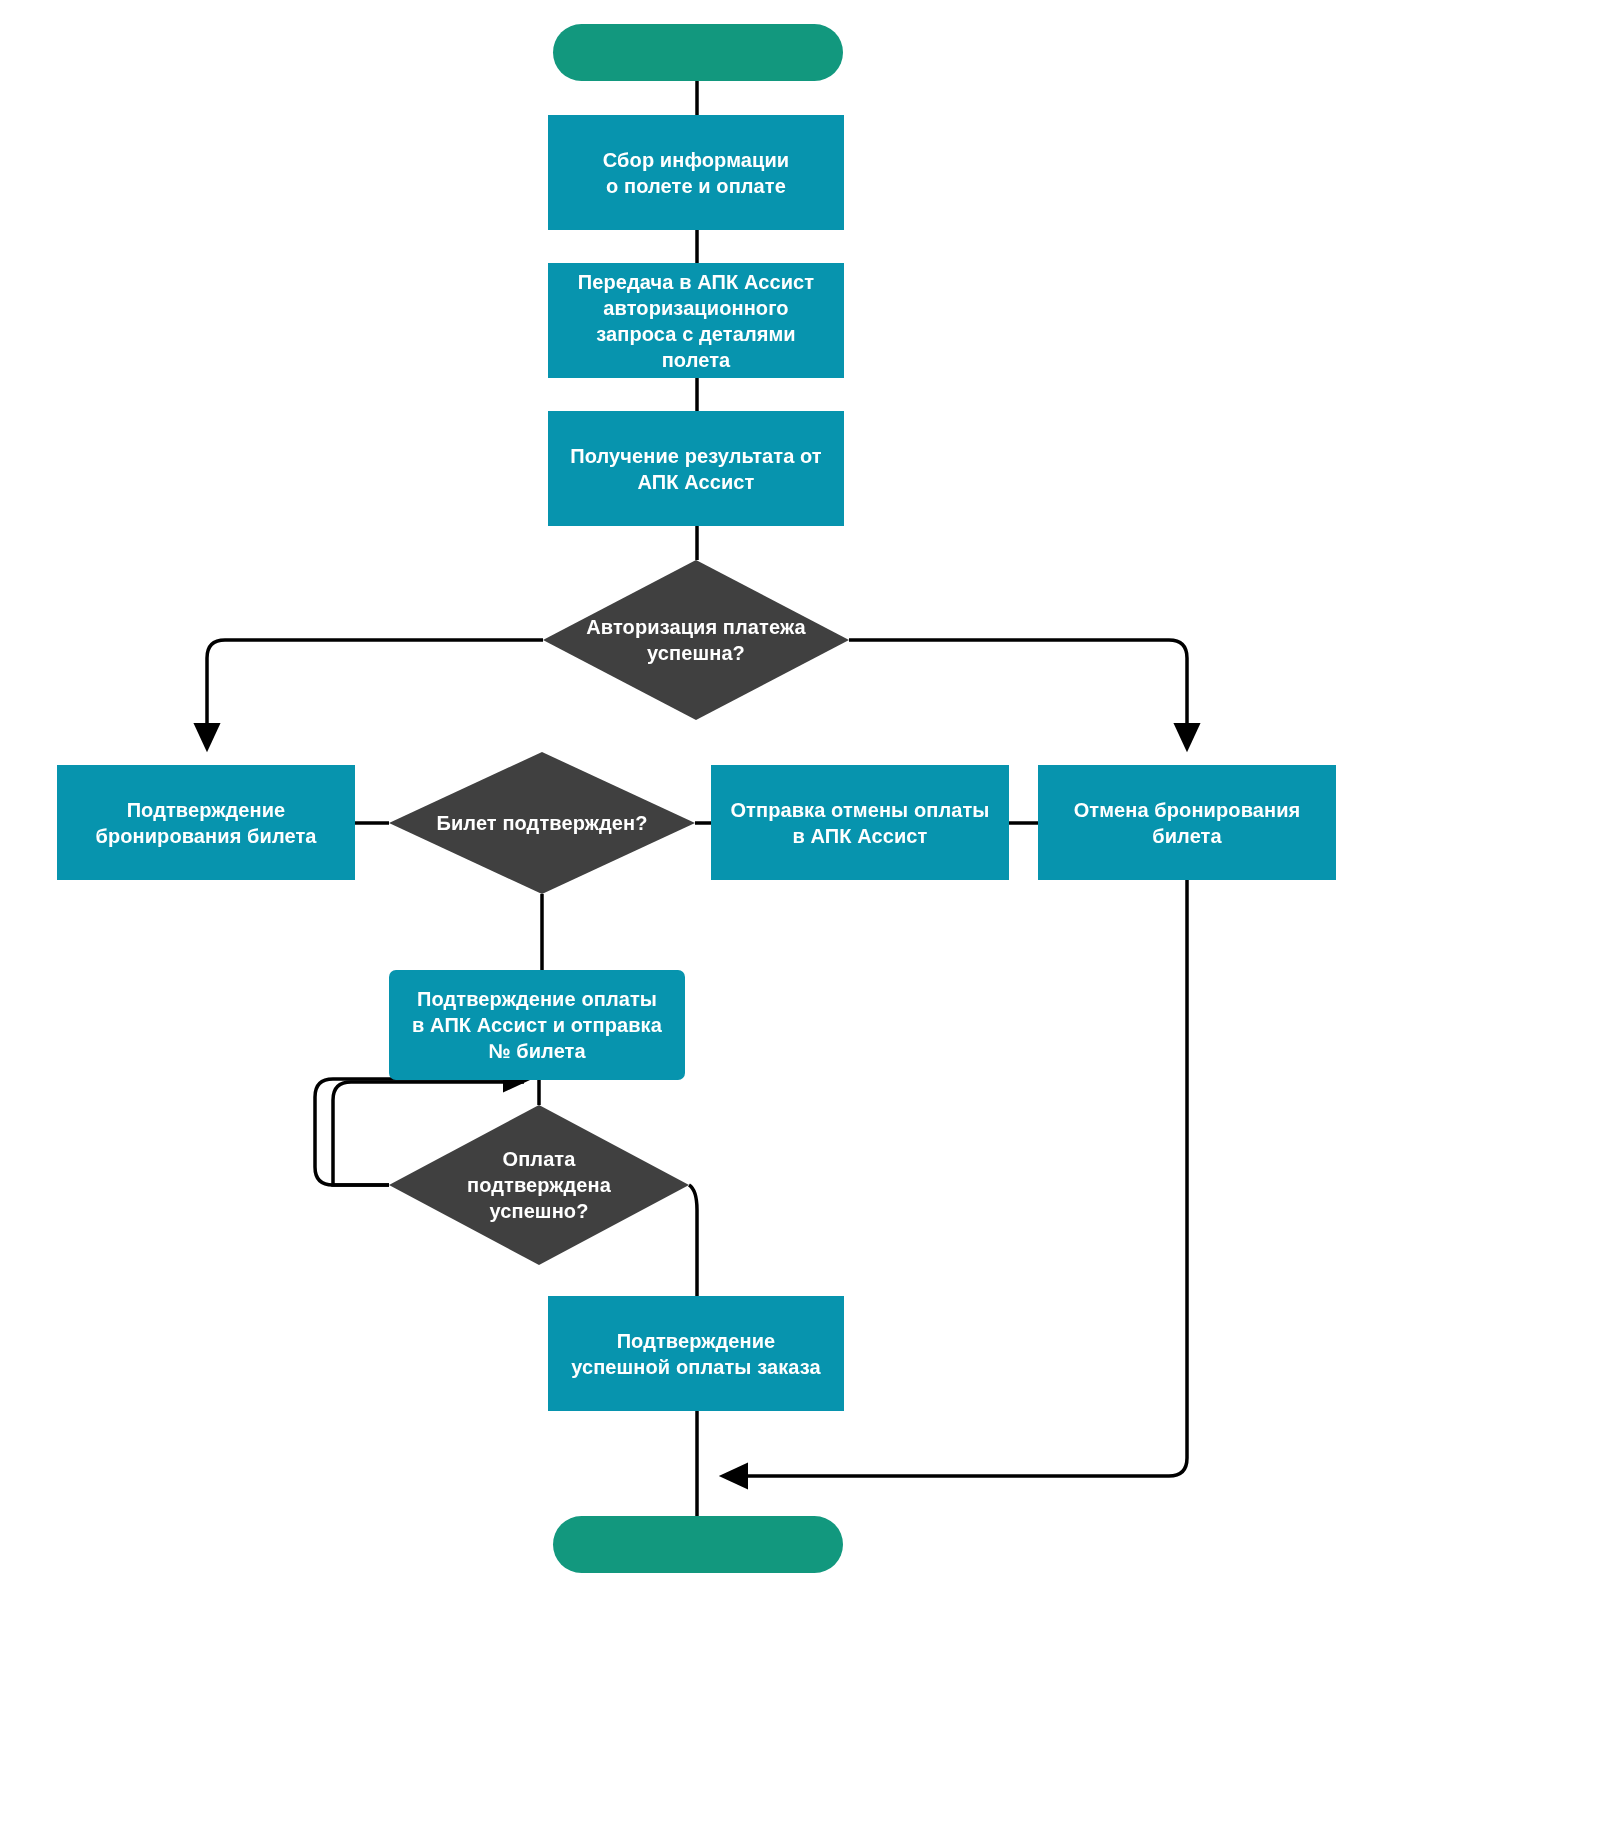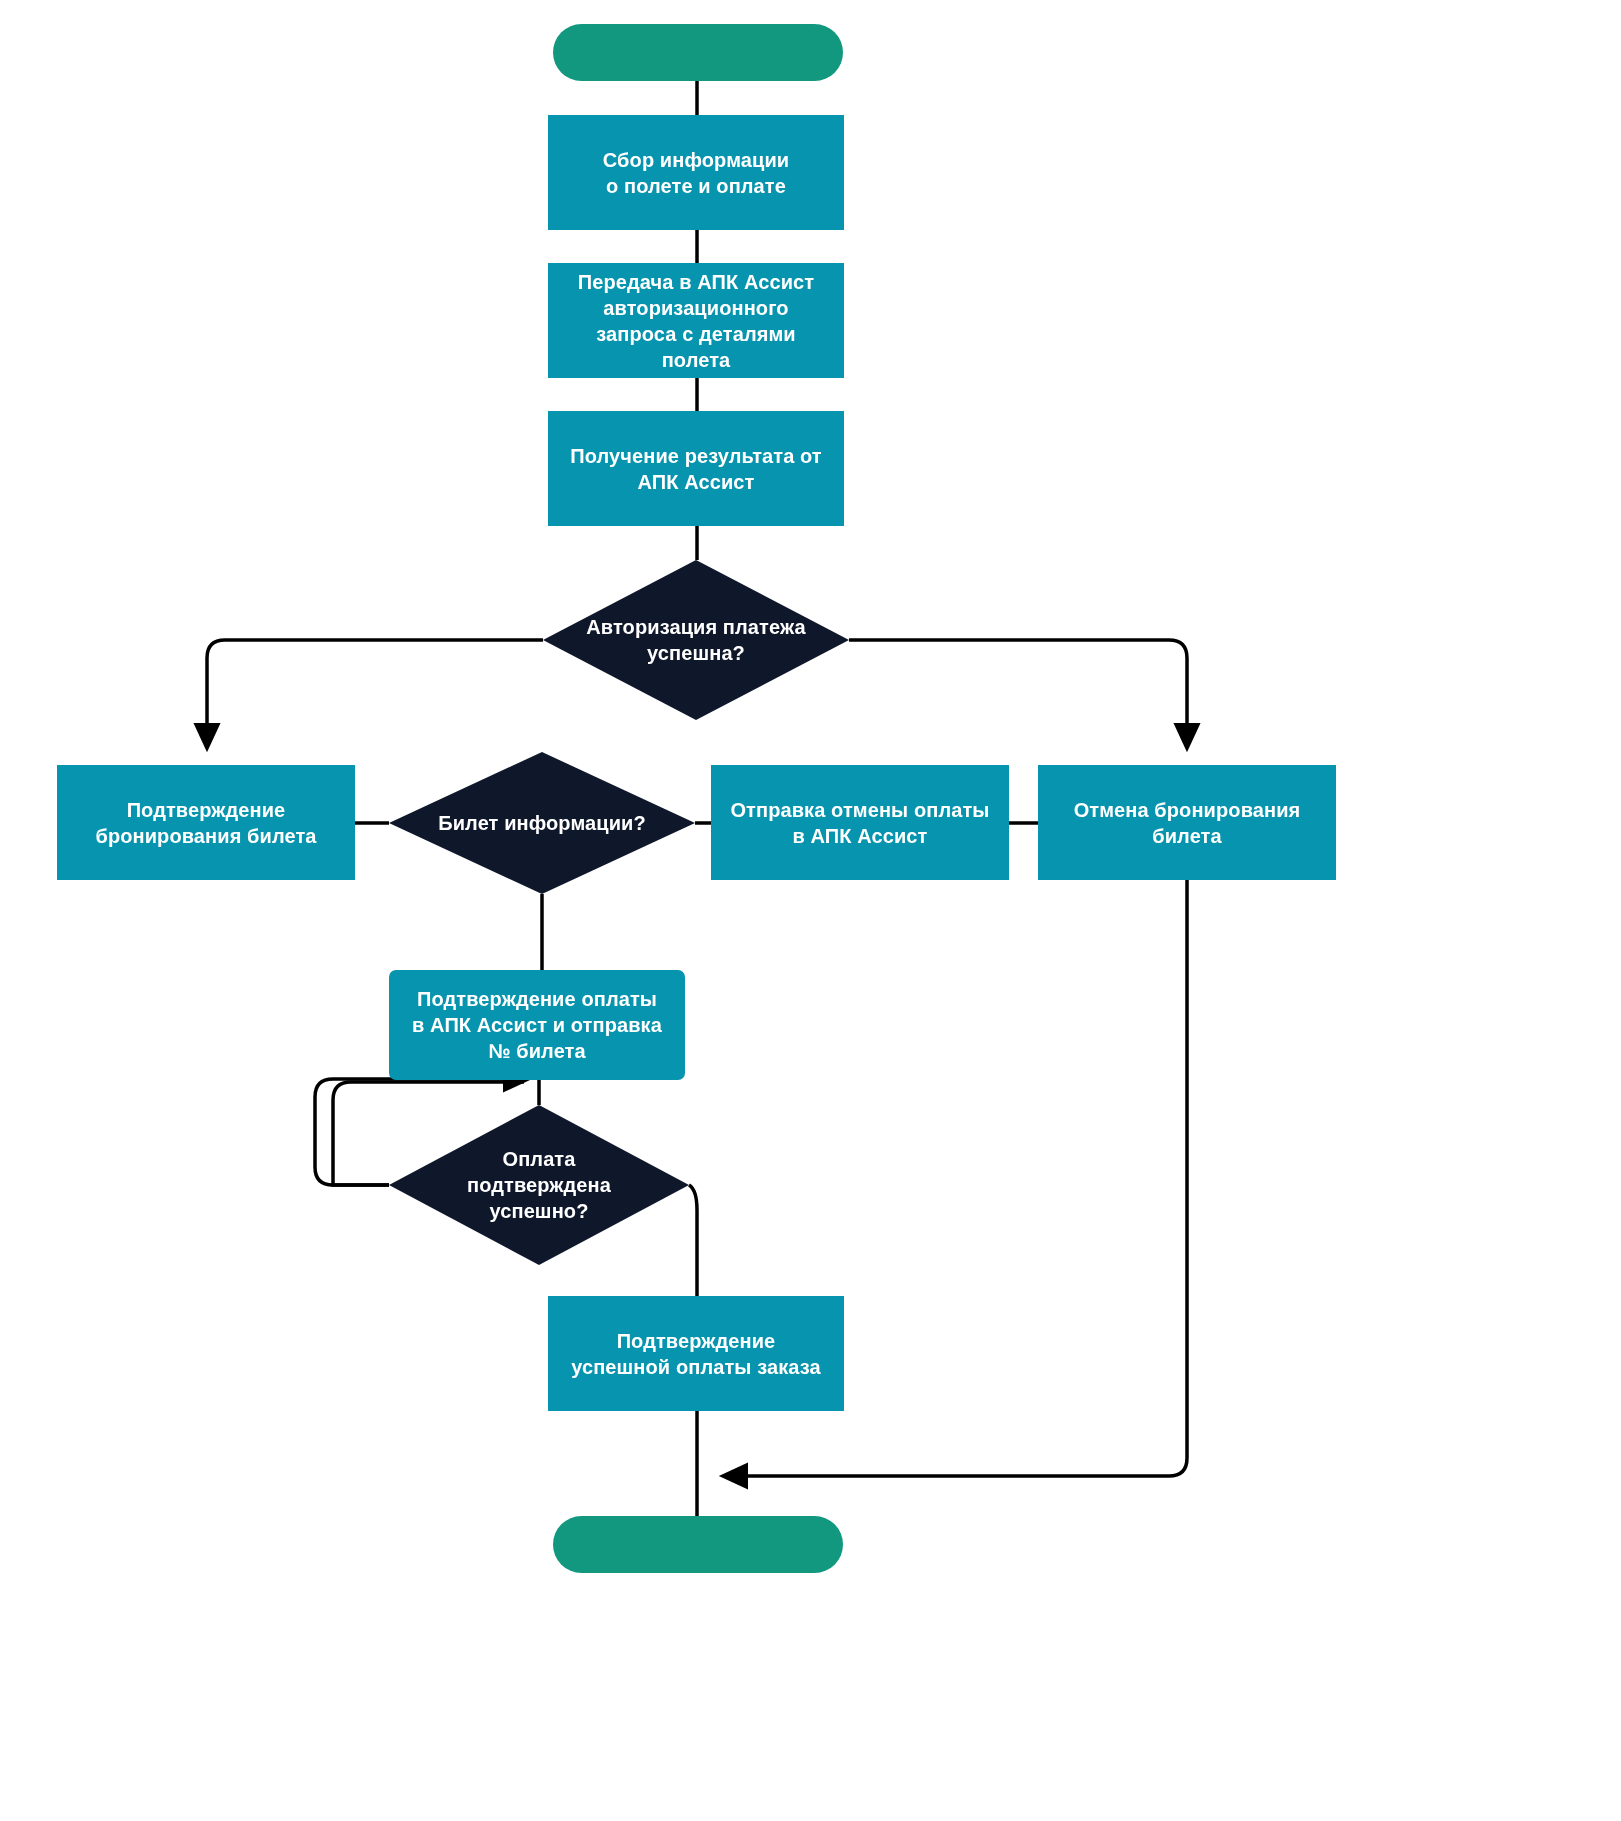--- a/index.html
+++ b/index.html
@@ -39,21 +39,21 @@
     background: #12987E;
     border-radius: 40px;
   }
   .process {
     background: #0794AE;
     font-size: 20px;
     letter-spacing: 0.1px;
     padding: 4px 10px;
   }
   .decision {
-    background: #0f172a;
+    background: #404040;
     font-size: 20px;
     letter-spacing: 0.1px;
     clip-path: polygon(50% 0%, 100% 50%, 50% 100%, 0% 50%);
   }
   .decision .dlabel {
     max-width: 78%;
   }
 </style>
 </head>
 <body>
@@ -125,21 +125,21 @@
     <span class="dlabel">Авторизация платежа
 успешна?</span>
   </div>
 
   <div class="node process" style="left:57px; top:765px; width:298px; height:115px;">
     <span>Подтверждение
 бронирования билета</span>
   </div>
 
   <div class="node decision" style="left:389px; top:752px; width:306px; height:142px;">
-    <span class="dlabel">Билет информации?</span>
+    <span class="dlabel">Билет подтвержден?</span>
   </div>
 
   <div class="node process" style="left:1038px; top:765px; width:298px; height:115px;">
     <span>Отмена бронирования
 билета</span>
   </div>
 
   <div class="node process" style="left:711px; top:765px; width:298px; height:115px;">
     <span>Отправка отмены оплаты
 в АПК Ассист</span>

